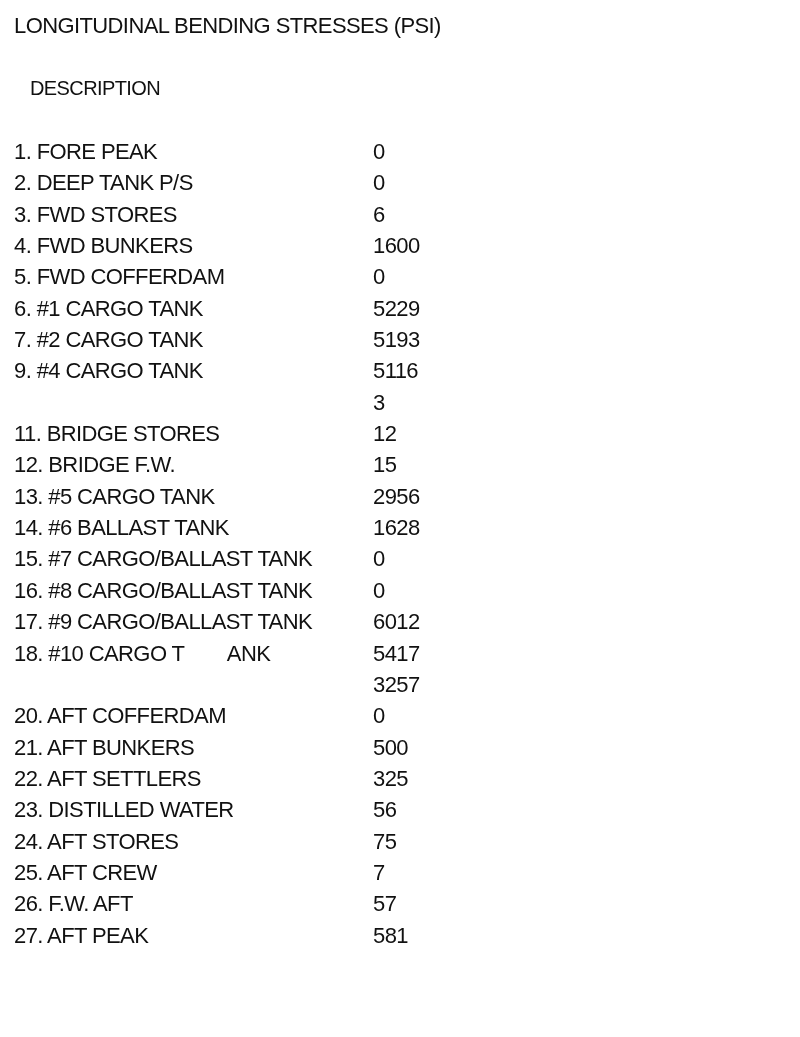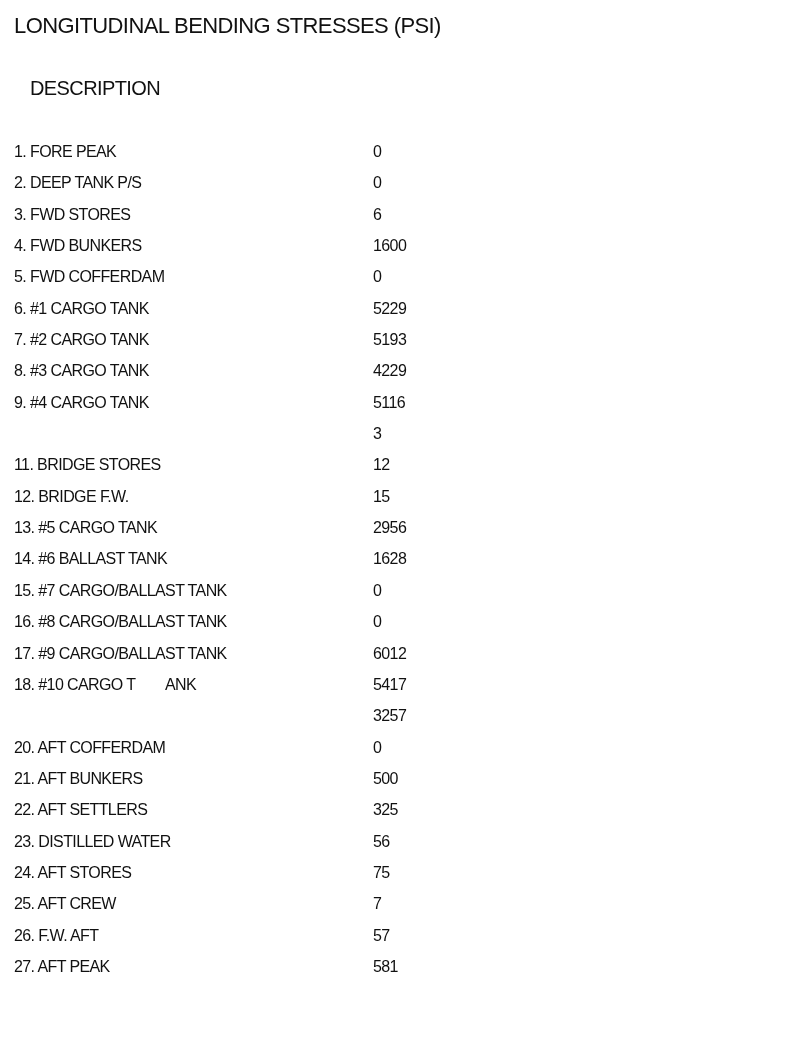--- a/index.html
+++ b/index.html
@@ -43,21 +43,21 @@
     .rows {
       position: absolute;
       top: 138px;
       left: 0;
       width: 760px;
     }
     .row {
       position: relative;
       height: 31.35px;
       line-height: 28px;
-      font-size: 16px;
+      font-size: 22px;
       letter-spacing: -0.6px;
       white-space: pre;
     }
     .row .label {
       position: absolute;
       left: 0;
       top: 0;
     }
     .row .value {
       position: absolute;
@@ -73,21 +73,20 @@
   <div class="col-header">DESCRIPTION</div>
 
   <div class="rows">
     <div class="row"><span class="label">1. FORE PEAK</span><span class="value">0</span></div>
     <div class="row"><span class="label">2. DEEP TANK P/S</span><span class="value">0</span></div>
     <div class="row"><span class="label">3. FWD STORES</span><span class="value">6</span></div>
     <div class="row"><span class="label">4. FWD BUNKERS</span><span class="value">1600</span></div>
     <div class="row"><span class="label">5. FWD COFFERDAM</span><span class="value">0</span></div>
     <div class="row"><span class="label">6. #1 CARGO TANK</span><span class="value">5229</span></div>
     <div class="row"><span class="label">7. #2 CARGO TANK</span><span class="value">5193</span></div>
-    <div class="row"><span class="label">8. #3 CARGO TANK</span><span class="value">4229</span></div>
     <div class="row"><span class="label">9. #4 CARGO TANK</span><span class="value">5116</span></div>
     <div class="row"><span class="value">3</span></div>
     <div class="row"><span class="label">11. BRIDGE STORES</span><span class="value">12</span></div>
     <div class="row"><span class="label">12. BRIDGE F.W.</span><span class="value">15</span></div>
     <div class="row"><span class="label">13. #5 CARGO TANK</span><span class="value">2956</span></div>
     <div class="row"><span class="label">14. #6 BALLAST TANK</span><span class="value">1628</span></div>
     <div class="row"><span class="label">15. #7 CARGO/BALLAST TANK</span><span class="value">0</span></div>
     <div class="row"><span class="label">16. #8 CARGO/BALLAST TANK</span><span class="value">0</span></div>
     <div class="row"><span class="label">17. #9 CARGO/BALLAST TANK</span><span class="value">6012</span></div>
     <div class="row"><span class="label">18. #10 CARGO T        ANK</span><span class="value">5417</span></div>

